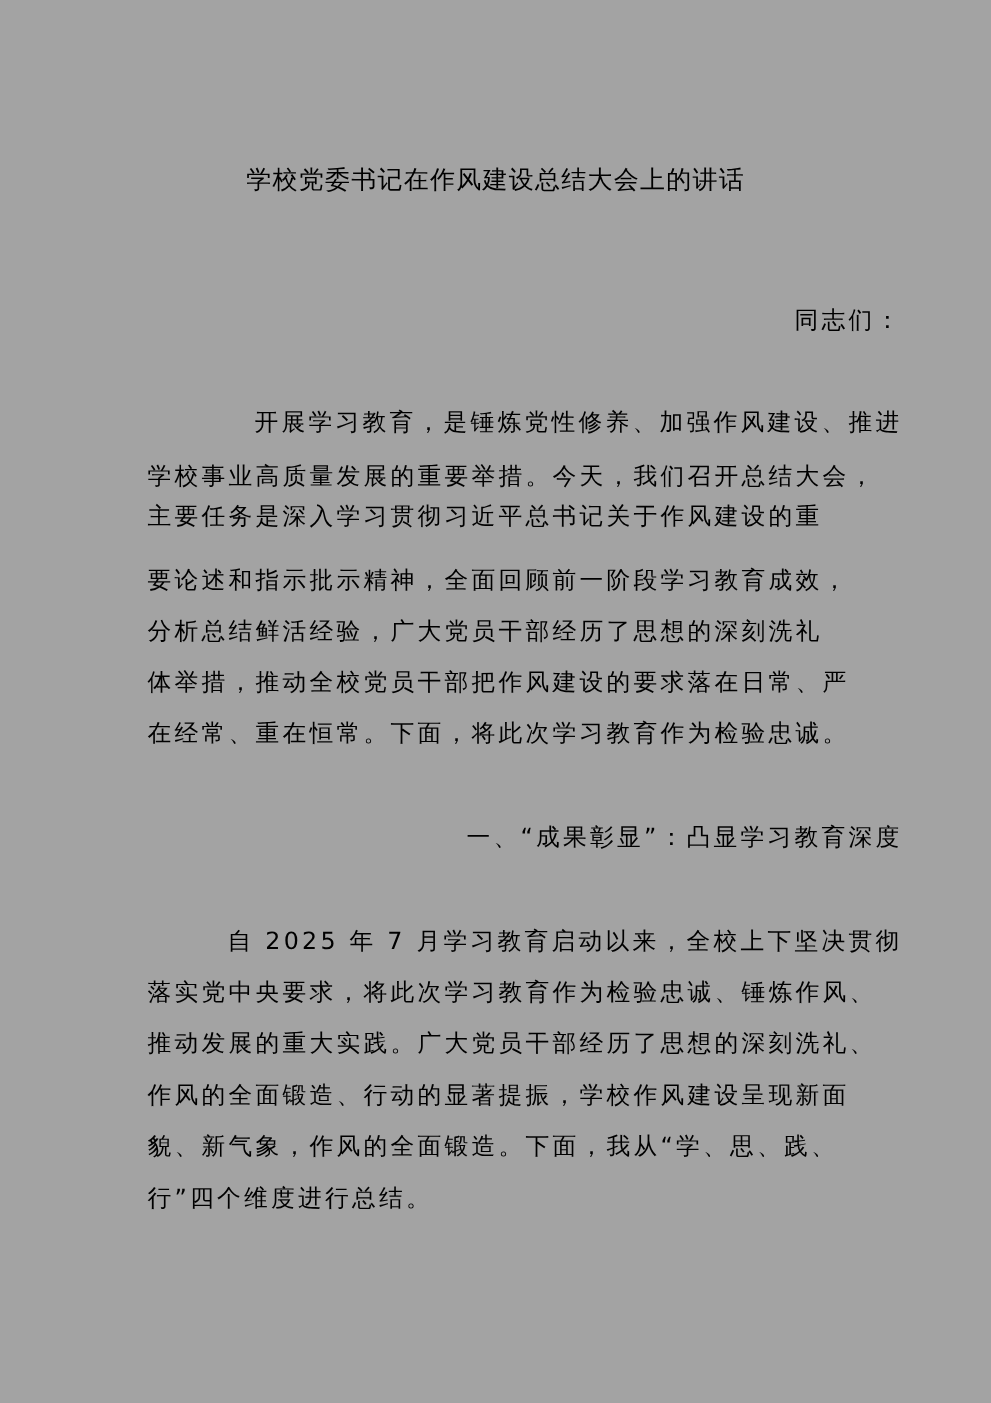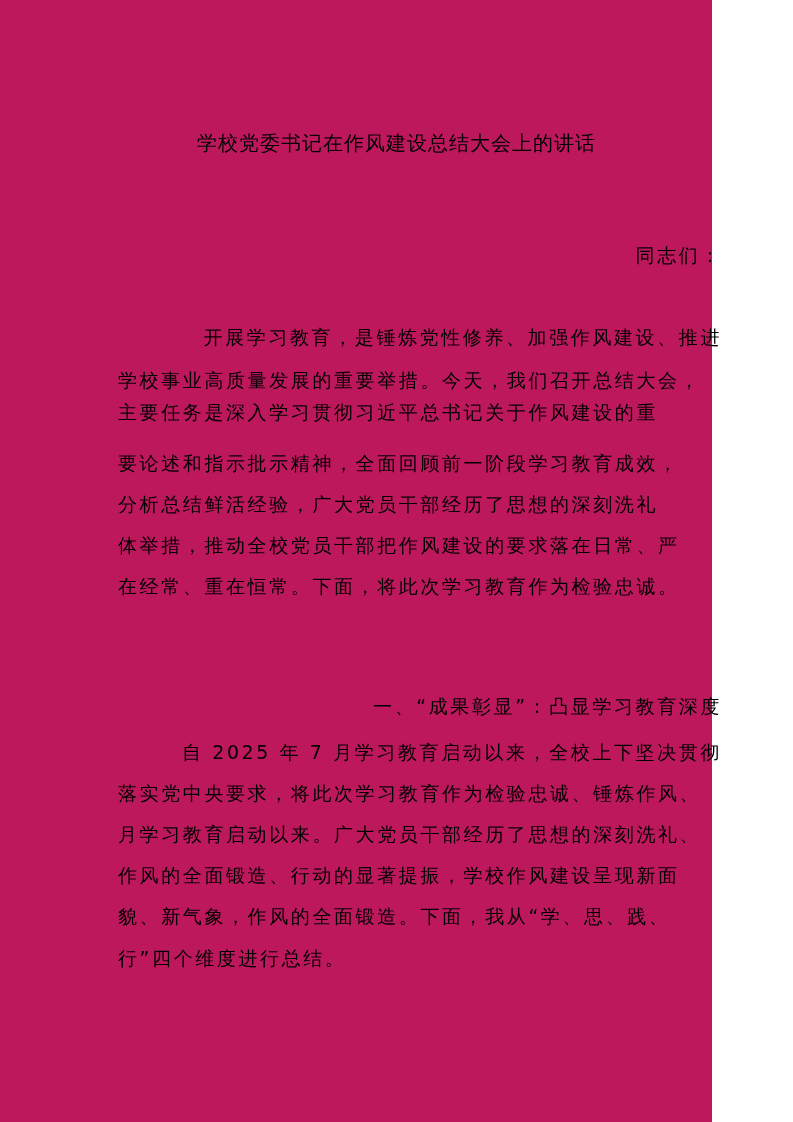--- a/index.html
+++ b/index.html
@@ -1,17 +1,17 @@
 <!DOCTYPE html>
 <html><head>
   <meta charset="utf-8">
   <style>
     html, body { margin: 0; padding: 0; background: #ffffff; }
     body { width: 793px; height: 1122px; position: relative; overflow: hidden; color: #000; }
-    .page { position: absolute; left: 0; top: 0; width: 712px; height: 1122px; background: #be185d; }
+    .page { position: absolute; left: 0; top: 0; width: 793px; height: 1122px; background: #a3a3a3; }
     .title {
       position: absolute; left: 0; top: 130px; width: 793px; text-align: center;
       font-family: "DejaVu Sans", sans-serif; font-size: 20px; letter-spacing: 1px;
     }
     .line {
       position: absolute; left: 118px; width: 560px; white-space: nowrap;
       font-family: "DejaVu Sans", sans-serif; font-size: 19px; letter-spacing: 2.6px;
     }
     .indent { left: 162px; text-align: right; }
   </style>
@@ -24,21 +24,21 @@
   <div class="line indent" style="top:243px">同志们：</div>
 
   <div class="line indent" style="top:325px">开展学习教育，是锤炼党性修养、加强作风建设、推进</div>
   <div class="line" style="top:368px">学校事业高质量发展的重要举措。今天，我们召开总结大会，</div>
   <div class="line" style="top:400px">主要任务是深入学习贯彻习近平总书记关于作风建设的重</div>
   <div class="line" style="top:451px">要论述和指示批示精神，全面回顾前一阶段学习教育成效，</div>
   <div class="line" style="top:492px">分析总结鲜活经验，广大党员干部经历了思想的深刻洗礼</div>
   <div class="line" style="top:533px">体举措，推动全校党员干部把作风建设的要求落在日常、严</div>
   <div class="line" style="top:574px">在经常、重在恒常。下面，将此次学习教育作为检验忠诚。</div>
 
-  <div class="line indent" style="top:694px">一、“成果彰显”：凸显学习教育深度</div>
+  <div class="line indent" style="top:657px">一、“成果彰显”：凸显学习教育深度</div>
 
   <div class="line indent" style="top:740px">自 2025 年 7 月学习教育启动以来，全校上下坚决贯彻</div>
   <div class="line" style="top:781px">落实党中央要求，将此次学习教育作为检验忠诚、锤炼作风、</div>
-  <div class="line" style="top:822px">月学习教育启动以来。广大党员干部经历了思想的深刻洗礼、</div>
+  <div class="line" style="top:822px">推动发展的重大实践。广大党员干部经历了思想的深刻洗礼、</div>
   <div class="line" style="top:863px">作风的全面锻造、行动的显著提振，学校作风建设呈现新面</div>
   <div class="line" style="top:904px">貌、新气象，作风的全面锻造。下面，我从“学、思、践、</div>
   <div class="line" style="top:946px">行”四个维度进行总结。</div>
 </div>
 
 </body></html>

